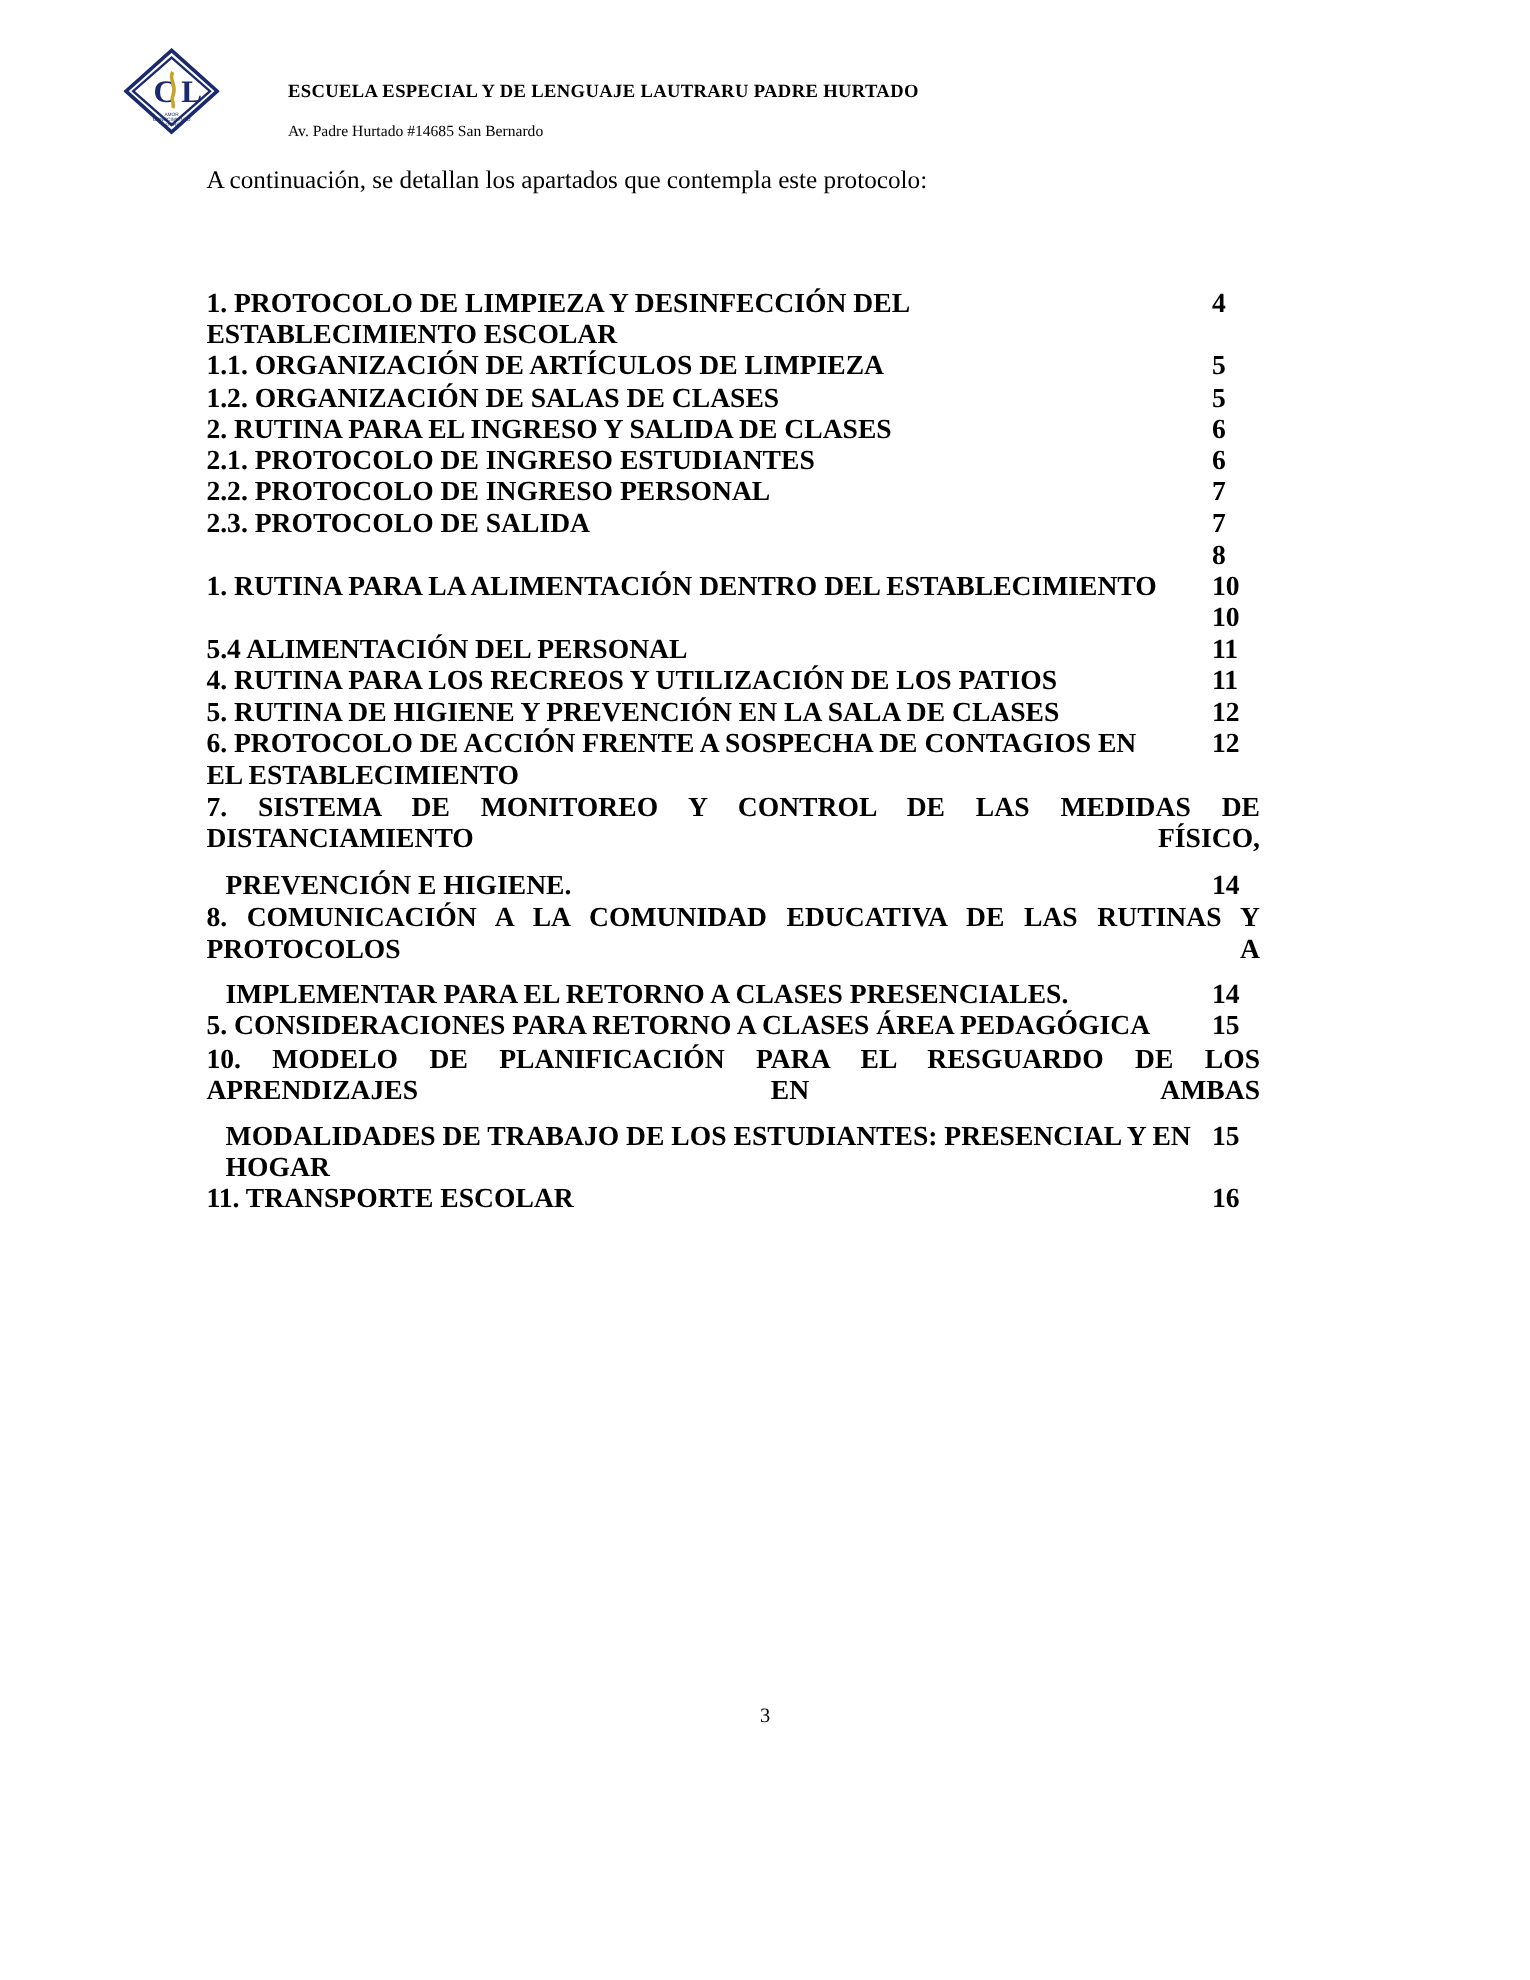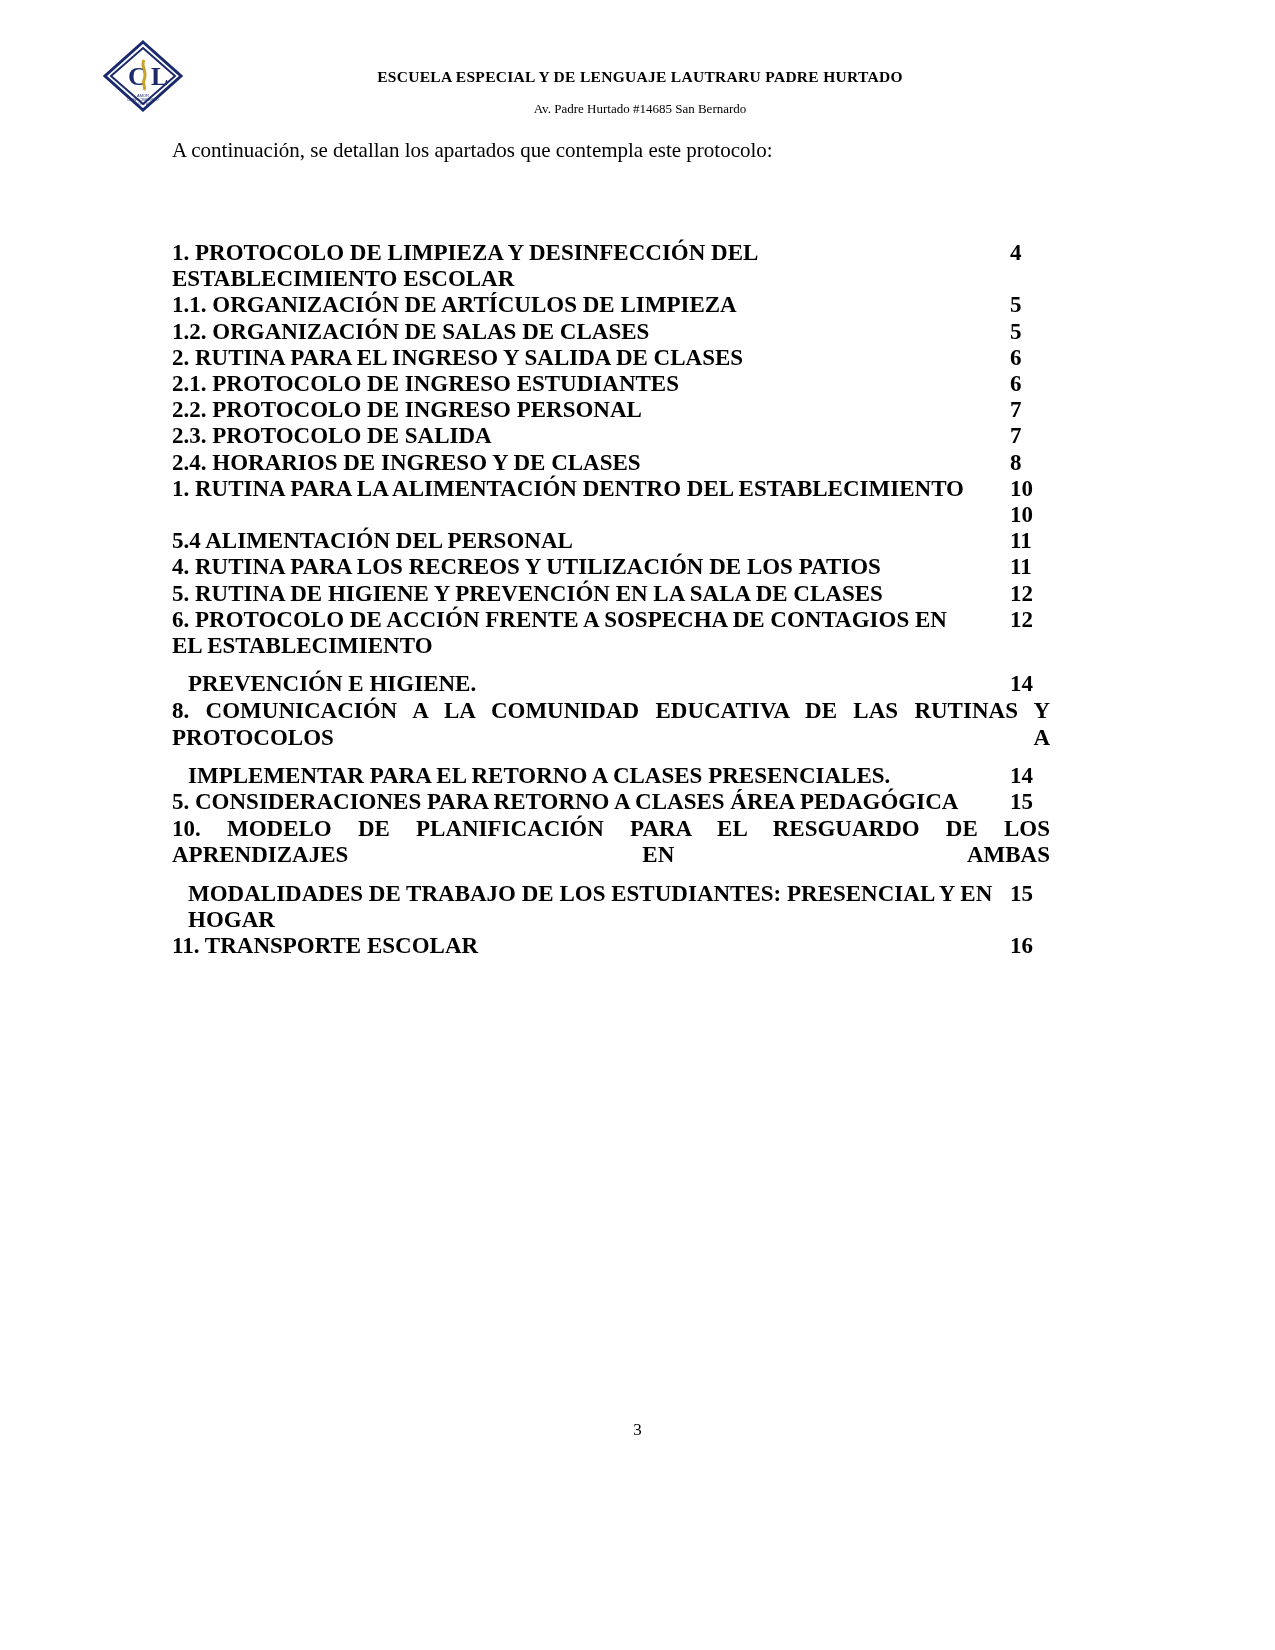--- a/index.html
+++ b/index.html
@@ -37,21 +37,21 @@
     width: 80px;
     height: 72px;
   }
   .logo svg { display: block; }
 
   .header-text {
     position: absolute;
     left: 240px;
     top: 34px;
     width: 800px;
-    text-align: center;
+    text-align: left;
   }
   .school-name {
     font-family: "Liberation Serif", serif;
     font-weight: bold;
     font-size: 15.5px;
     letter-spacing: 0.3px;
     color: #000;
     white-space: nowrap;
   }
   .school-address {
@@ -191,21 +191,20 @@
       <span class="label">2.2. PROTOCOLO DE INGRESO PERSONAL</span>
       <span class="spacer"></span>
       <span class="page-num">7</span>
     </div>
     <div class="toc-row">
       <span class="label">2.3. PROTOCOLO DE SALIDA</span>
       <span class="spacer"></span>
       <span class="page-num">7</span>
     </div>
     <div class="toc-row">
-      <span class="label">2.4. HORARIOS DE INGRESO Y DE CLASES</span>
       <span class="spacer"></span>
       <span class="page-num">8</span>
     </div>
     <div class="toc-row">
       <span class="label">1. RUTINA PARA LA ALIMENTACIÓN DENTRO DEL ESTABLECIMIENTO</span>
       <span class="spacer"></span>
       <span class="page-num">10</span>
     </div>
     <div class="toc-row">
       <span class="spacer"></span>
@@ -226,20 +225,21 @@
       <span class="spacer"></span>
       <span class="page-num">12</span>
     </div>
     <div class="toc-row">
       <span class="label">6. PROTOCOLO DE ACCIÓN FRENTE A SOSPECHA DE CONTAGIOS EN EL ESTABLECIMIENTO</span>
       <span class="spacer"></span>
       <span class="page-num">12</span>
     </div>
 
     <div class="toc-row multiline">
+      <span class="just-line">7. SISTEMA DE MONITOREO Y CONTROL DE LAS MEDIDAS DE DISTANCIAMIENTO FÍSICO,</span>
       <span class="line2-wrap">
         <span class="txt">PREVENCIÓN E HIGIENE.</span>
         <span class="sp"></span>
         <span class="pn">14</span>
       </span>
     </div>
 
     <div class="toc-row multiline">
       <span class="just-line">8. COMUNICACIÓN A LA COMUNIDAD EDUCATIVA DE LAS RUTINAS Y PROTOCOLOS A</span>
       <span class="line2-wrap">

